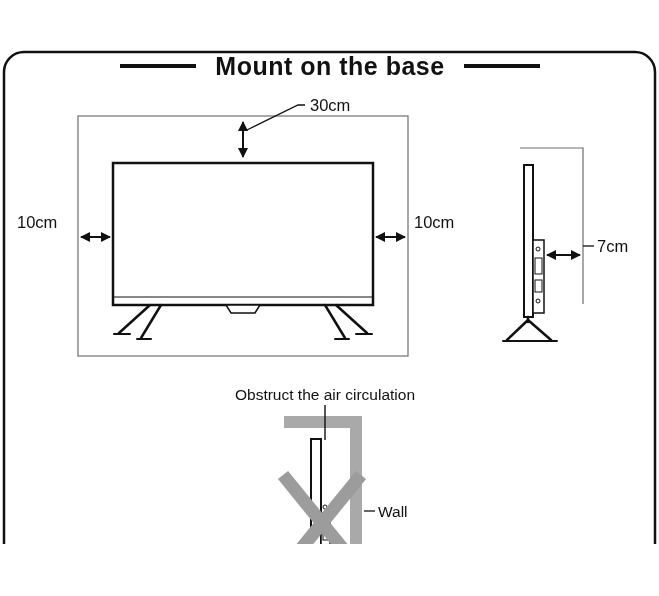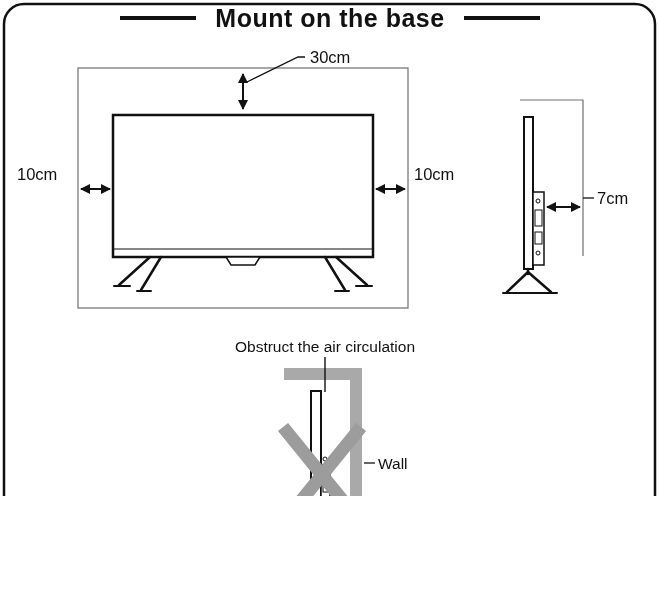--- a/index.html
+++ b/index.html
@@ -1,16 +1,16 @@
 <!DOCTYPE html>
 <html><head>
 <meta charset="utf-8">
 <style>
   html,body{margin:0;padding:0;background:#ffffff;}
-  .canvas{position:relative;width:659px;height:496px;font-family:"Liberation Sans",sans-serif;}
+  .canvas{position:relative;width:659px;height:496px;font-family:"Liberation Sans",sans-serif;margin-top:48px;}
   .canvas svg{position:absolute;left:0;top:0;display:block;}
   svg text{font-family:"Liberation Sans",sans-serif;fill:#111;}
   .title-text{font-size:25px;font-weight:bold;letter-spacing:.5px;}
   .dim-label{font-size:16.5px;}
   .caption-text{font-size:15.5px;}
 </style>
 </head>
 <body>
 
 <div class="canvas">

